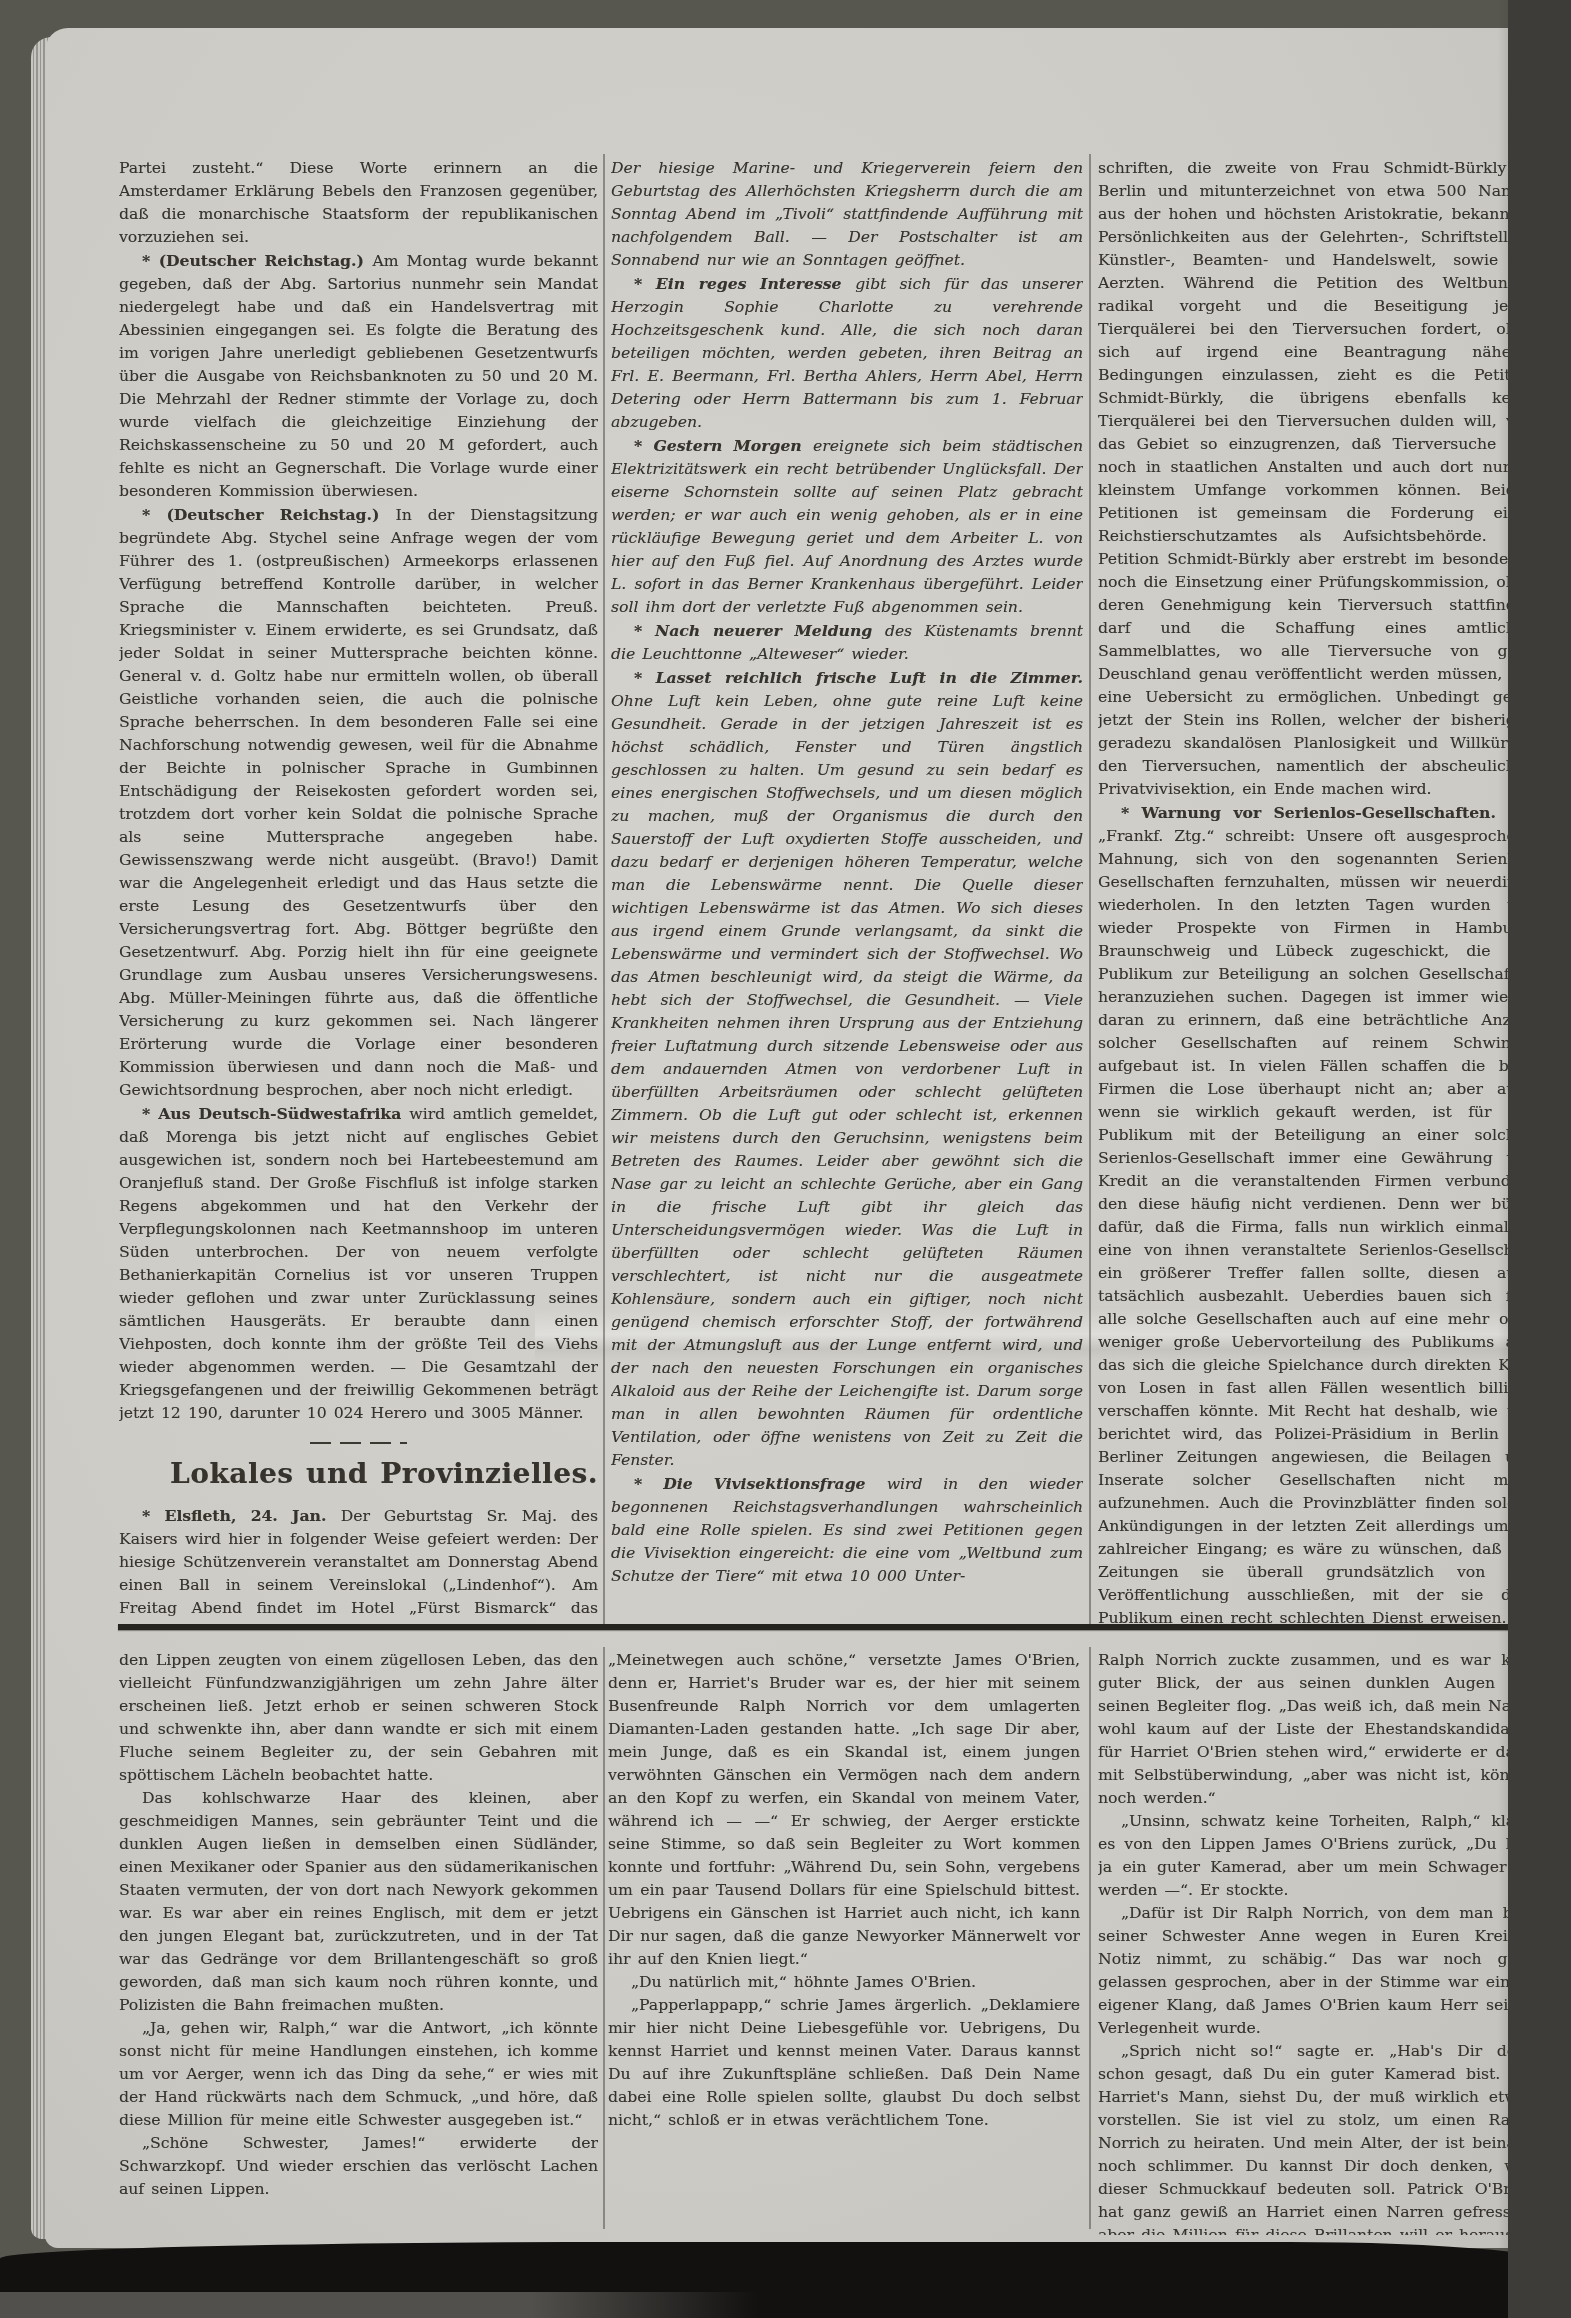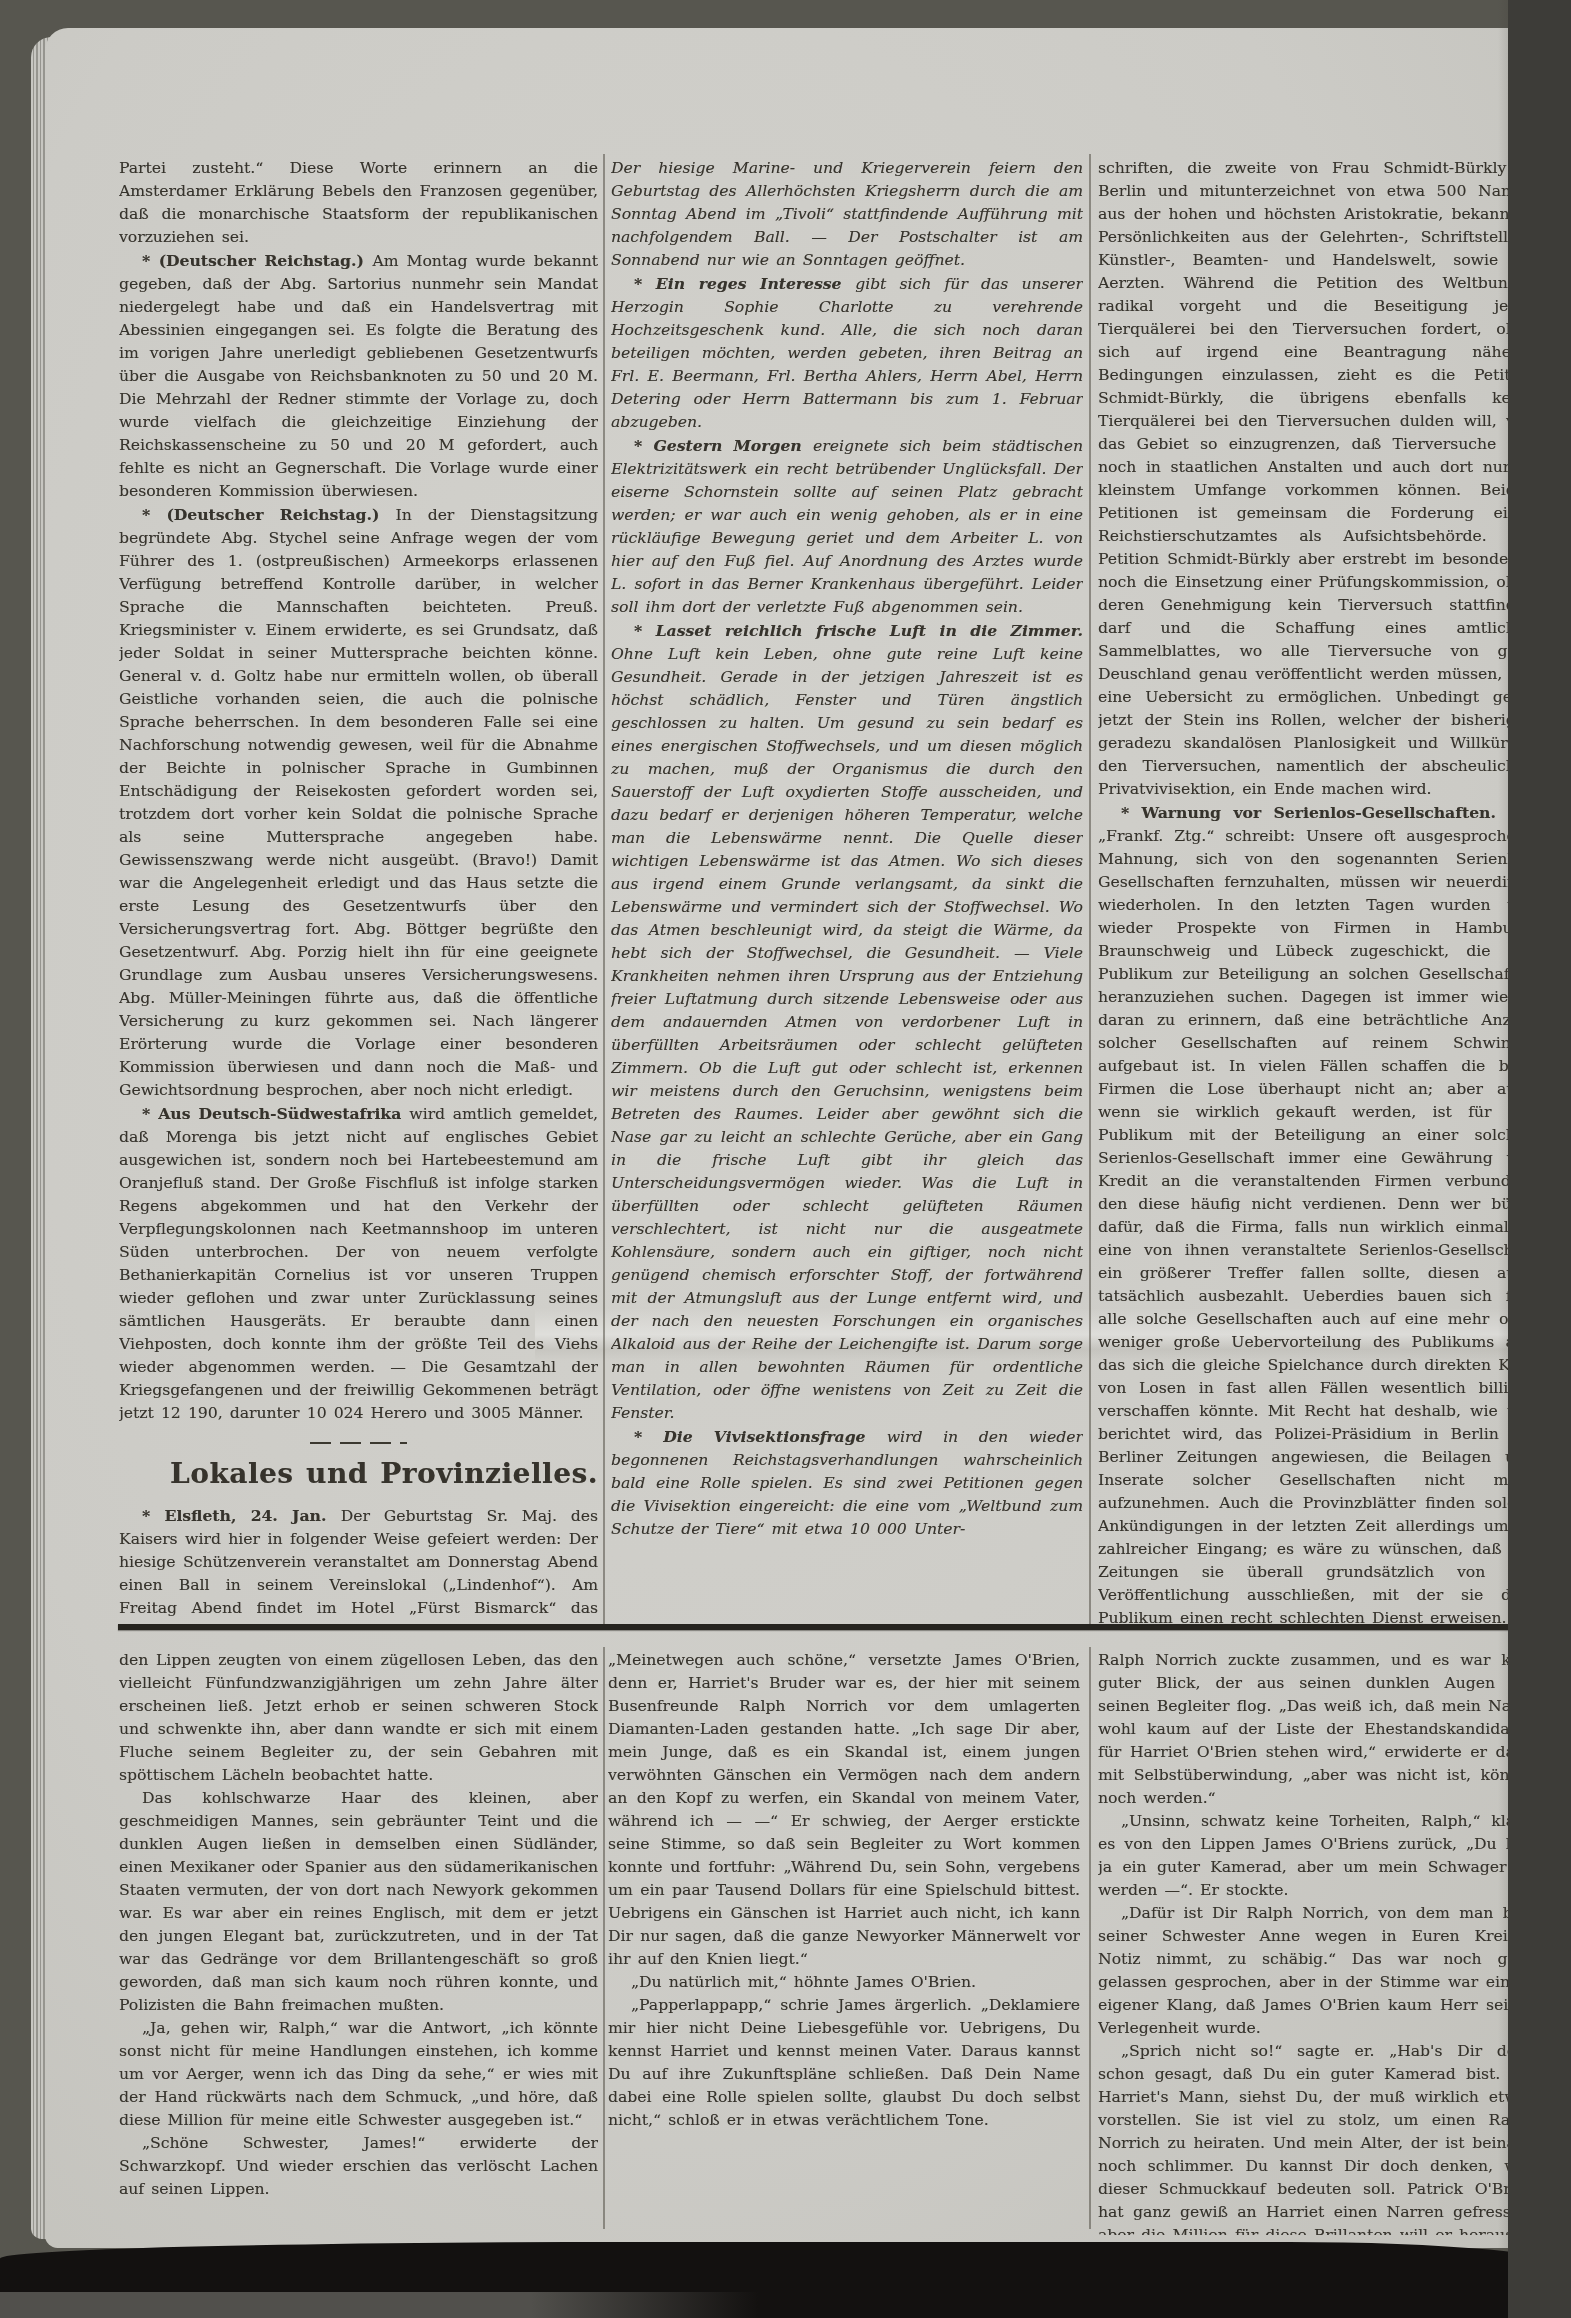--- a/index.html
+++ b/index.html
@@ -81,20 +81,21 @@
       <p class=""><span class="lead">* (Deutscher Reichstag.) </span>In der Dienstagsitzung begründete Abg. Stychel seine Anfrage wegen der vom Führer des 1. (ostpreußischen) Armeekorps erlassenen Verfügung betreffend Kontrolle darüber, in welcher Sprache die Mannschaften beichteten. Preuß. Kriegsminister v. Einem erwiderte, es sei Grundsatz, daß jeder Soldat in seiner Muttersprache beichten könne. General v. d. Goltz habe nur ermitteln wollen, ob überall Geistliche vorhanden seien, die auch die polnische Sprache beherrschen. In dem besonderen Falle sei eine Nachforschung notwendig gewesen, weil für die Abnahme der Beichte in polnischer Sprache in Gumbinnen Entschädigung der Reisekosten gefordert worden sei, trotzdem dort vorher kein Soldat die polnische Sprache als seine Muttersprache angegeben habe. Gewissenszwang werde nicht ausgeübt. (Bravo!) Damit war die Angelegenheit erledigt und das Haus setzte die erste Lesung des Gesetzentwurfs über den Versicherungsvertrag fort. Abg. Böttger begrüßte den Gesetzentwurf. Abg. Porzig hielt ihn für eine geeignete Grundlage zum Ausbau unseres Versicherungswesens. Abg. Müller-Meiningen führte aus, daß die öffentliche Versicherung zu kurz gekommen sei. Nach längerer Erörterung wurde die Vorlage einer besonderen Kommission überwiesen und dann noch die Maß- und Gewichtsordnung besprochen, aber noch nicht erledigt.</p>
       <p class=""><span class="lead">* Aus Deutsch-Südwestafrika </span>wird amtlich gemeldet, daß Morenga bis jetzt nicht auf englisches Gebiet ausgewichen ist, sondern noch bei Hartebeestemund am Oranjefluß stand. Der Große Fischfluß ist infolge starken Regens abgekommen und hat den Verkehr der Verpflegungskolonnen nach Keetmannshoop im unteren Süden unterbrochen. Der von neuem verfolgte Bethanierkapitän Cornelius ist vor unseren Truppen wieder geflohen und zwar unter Zurücklassung seines sämtlichen Hausgeräts. Er beraubte dann einen Viehposten, doch konnte ihm der größte Teil des Viehs wieder abgenommen werden. — Die Gesamtzahl der Kriegsgefangenen und der freiwillig Gekommenen beträgt jetzt 12 190, darunter 10 024 Herero und 3005 Männer.</p>
       <div class="divider"></div>
       <h2 class="section-heading">Lokales und Provinzielles.</h2>
       <p class=""><span class="lead">* Elsfleth, 24. Jan. </span>Der Geburtstag Sr. Maj. des Kaisers wird hier in folgender Weise gefeiert werden: Der hiesige Schützenverein veranstaltet am Donnerstag Abend einen Ball in seinem Vereinslokal („Lindenhof“). Am Freitag Abend findet im Hotel „Fürst Bismarck“ das Kaiseressen statt.</p>
     </div>
   <div class="col" id="top-col2">
       <p class="noindent">Der hiesige Marine- und Kriegerverein feiern den Geburtstag des Allerhöchsten Kriegsherrn durch die am Sonntag Abend im „Tivoli“ stattfindende Aufführung mit nachfolgendem Ball. — Der Postschalter ist am Sonnabend nur wie an Sonntagen geöffnet.</p>
       <p class=""><span class="lead">* Ein reges Interesse </span>gibt sich für das unserer Herzogin Sophie Charlotte zu verehrende Hochzeitsgeschenk kund. Alle, die sich noch daran beteiligen möchten, werden gebeten, ihren Beitrag an Frl. E. Beermann, Frl. Bertha Ahlers, Herrn Abel, Herrn Detering oder Herrn Battermann bis zum 1. Februar abzugeben.</p>
       <p class=""><span class="lead">* Gestern Morgen </span>ereignete sich beim städtischen Elektrizitätswerk ein recht betrübender Unglücksfall. Der eiserne Schornstein sollte auf seinen Platz gebracht werden; er war auch ein wenig gehoben, als er in eine rückläufige Bewegung geriet und dem Arbeiter L. von hier auf den Fuß fiel. Auf Anordnung des Arztes wurde L. sofort in das Berner Krankenhaus übergeführt. Leider soll ihm dort der verletzte Fuß abgenommen sein.</p>
+      <p class=""><span class="lead">* Nach neuerer Meldung </span>des Küstenamts brennt die Leuchttonne „Alteweser“ wieder.</p>
       <p class=""><span class="lead">* Lasset reichlich frische Luft in die Zimmer. </span>Ohne Luft kein Leben, ohne gute reine Luft keine Gesundheit. Gerade in der jetzigen Jahreszeit ist es höchst schädlich, Fenster und Türen ängstlich geschlossen zu halten. Um gesund zu sein bedarf es eines energischen Stoffwechsels, und um diesen möglich zu machen, muß der Organismus die durch den Sauerstoff der Luft oxydierten Stoffe ausscheiden, und dazu bedarf er derjenigen höheren Temperatur, welche man die Lebenswärme nennt. Die Quelle dieser wichtigen Lebenswärme ist das Atmen. Wo sich dieses aus irgend einem Grunde verlangsamt, da sinkt die Lebenswärme und vermindert sich der Stoffwechsel. Wo das Atmen beschleunigt wird, da steigt die Wärme, da hebt sich der Stoffwechsel, die Gesundheit. — Viele Krankheiten nehmen ihren Ursprung aus der Entziehung freier Luftatmung durch sitzende Lebensweise oder aus dem andauernden Atmen von verdorbener Luft in überfüllten Arbeitsräumen oder schlecht gelüfteten Zimmern. Ob die Luft gut oder schlecht ist, erkennen wir meistens durch den Geruchsinn, wenigstens beim Betreten des Raumes. Leider aber gewöhnt sich die Nase gar zu leicht an schlechte Gerüche, aber ein Gang in die frische Luft gibt ihr gleich das Unterscheidungsvermögen wieder. Was die Luft in überfüllten oder schlecht gelüfteten Räumen verschlechtert, ist nicht nur die ausgeatmete Kohlensäure, sondern auch ein giftiger, noch nicht genügend chemisch erforschter Stoff, der fortwährend mit der Atmungsluft aus der Lunge entfernt wird, und der nach den neuesten Forschungen ein organisches Alkaloid aus der Reihe der Leichengifte ist. Darum sorge man in allen bewohnten Räumen für ordentliche Ventilation, oder öffne wenistens von Zeit zu Zeit die Fenster.</p>
       <p class=""><span class="lead">* Die Vivisektionsfrage </span>wird in den wieder begonnenen Reichstagsverhandlungen wahrscheinlich bald eine Rolle spielen. Es sind zwei Petitionen gegen die Vivisektion eingereicht: die eine vom „Weltbund zum Schutze der Tiere“ mit etwa 10 000 Unter-</p>
     </div>
   <div class="col" id="top-col3">
       <p class="noindent">schriften, die zweite von Frau Schmidt-Bürkly in Berlin und mitunterzeichnet von etwa 500 Namen aus der hohen und höchsten Aristokratie, bekannten Persönlichkeiten aus der Gelehrten-, Schriftsteller-, Künstler-, Beamten- und Handelswelt, sowie 14 Aerzten. Während die Petition des Weltbundes radikal vorgeht und die Beseitigung jeder Tierquälerei bei den Tierversuchen fordert, ohne sich auf irgend eine Beantragung näherer Bedingungen einzulassen, zieht es die Petition Schmidt-Bürkly, die übrigens ebenfalls keine Tierquälerei bei den Tierversuchen dulden will, vor, das Gebiet so einzugrenzen, daß Tierversuche nur noch in staatlichen Anstalten und auch dort nur in kleinstem Umfange vorkommen können. Beiden Petitionen ist gemeinsam die Forderung eines Reichstierschutzamtes als Aufsichtsbehörde. Die Petition Schmidt-Bürkly aber erstrebt im besonderen noch die Einsetzung einer Prüfungskommission, ohne deren Genehmigung kein Tierversuch stattfinden darf und die Schaffung eines amtlichen Sammelblattes, wo alle Tierversuche von ganz Deuschland genau veröffentlicht werden müssen, um eine Uebersicht zu ermöglichen. Unbedingt gerät jetzt der Stein ins Rollen, welcher der bisherigen geradezu skandalösen Planlosigkeit und Willkür in den Tierversuchen, namentlich der abscheulichen Privatvivisektion, ein Ende machen wird.</p>
       <p class=""><span class="lead">* Warnung vor Serienlos-Gesellschaften. </span>Die „Frankf. Ztg.“ schreibt: Unsere oft ausgesprochene Mahnung, sich von den sogenannten Serienlos-Gesellschaften fernzuhalten, müssen wir neuerdings wiederholen. In den letzten Tagen wurden uns wieder Prospekte von Firmen in Hamburg, Braunschweig und Lübeck zugeschickt, die das Publikum zur Beteiligung an solchen Gesellschaften heranzuziehen suchen. Dagegen ist immer wieder daran zu erinnern, daß eine beträchtliche Anzahl solcher Gesellschaften auf reinem Schwindel aufgebaut ist. In vielen Fällen schaffen die betr. Firmen die Lose überhaupt nicht an; aber auch wenn sie wirklich gekauft werden, ist für das Publikum mit der Beteiligung an einer solchen Serienlos-Gesellschaft immer eine Gewährung von Kredit an die veranstaltenden Firmen verbunden, den diese häufig nicht verdienen. Denn wer bürgt dafür, daß die Firma, falls nun wirklich einmal in eine von ihnen veranstaltete Serienlos-Gesellschaft ein größerer Treffer fallen sollte, diesen auch tatsächlich ausbezahlt. Ueberdies bauen sich fast alle solche Gesellschaften auch auf eine mehr oder weniger große Uebervorteilung des Publikums auf, das sich die gleiche Spielchance durch direkten Kauf von Losen in fast allen Fällen wesentlich billiger verschaffen könnte. Mit Recht hat deshalb, wie uns berichtet wird, das Polizei-Präsidium in Berlin die Berliner Zeitungen angewiesen, die Beilagen und Inserate solcher Gesellschaften nicht mehr aufzunehmen. Auch die Provinzblätter finden solche Ankündigungen in der letzten Zeit allerdings um so zahlreicher Eingang; es wäre zu wünschen, daß die Zeitungen sie überall grundsätzlich von der Veröffentlichung ausschließen, mit der sie dem Publikum einen recht schlechten Dienst erweisen.</p>
       <p class=""><span class="lead">* Der neue Zolltarif. </span>Wir machen darauf aufmerksam, daß die Tarifsätze und Vorschriften des geltenden Zolltarifs nicht auf alle Waren Anwendung finden, die bis zum Ablauf des 28. Februar d. J. die Zollgrenze überschritten haben, sondern gemäß</p>
     </div>
 
   <div class="thick-rule"></div>

